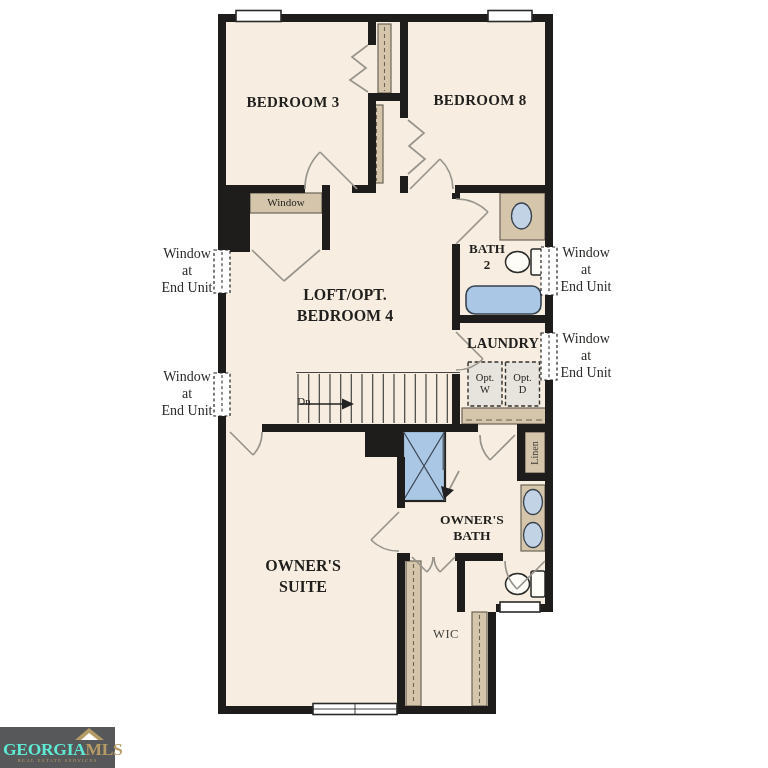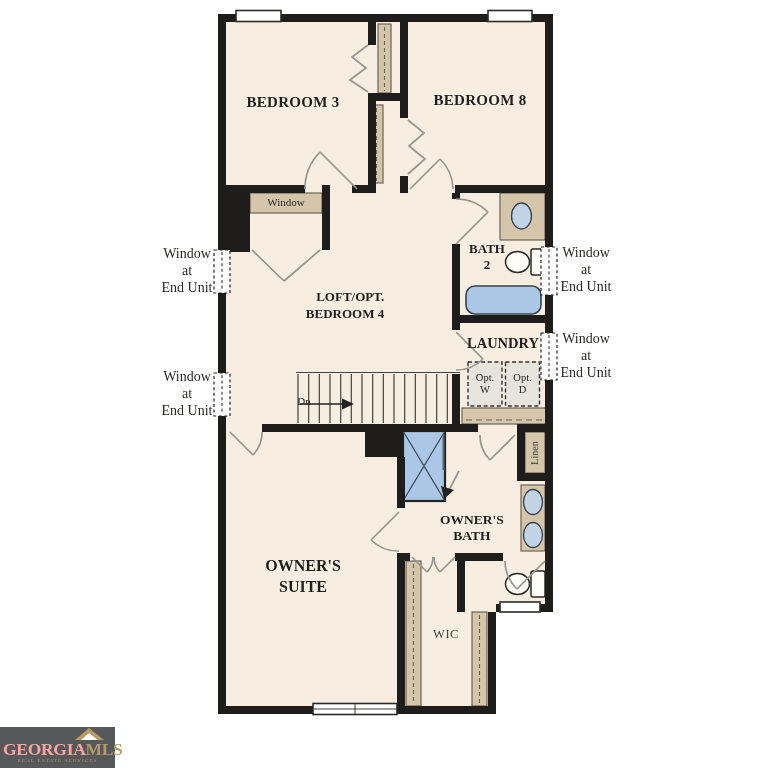--- a/index.html
+++ b/index.html
@@ -29,36 +29,36 @@
   .optbox{fill:#e7e4dd;stroke:#33322f;stroke-width:1.4;stroke-dasharray:4 2.6;}
   .cdash{stroke:var(--tan-border);stroke-width:1.1;stroke-dasharray:6 4;fill:none;}
   .arrow{stroke:#222;stroke-width:1.5;fill:none;}
   .arrowhead{fill:#222;stroke:none;}
   .shline{stroke:#5a6573;stroke-width:2;fill:none;}
 
   .lbl{position:absolute;transform:translate(-50%,-50%);white-space:pre-line;text-align:center;
        color:var(--text);line-height:1.2;}
   .b{font-weight:bold;}
   .room-lg{font-size:15px;letter-spacing:0.3px;white-space:nowrap;}
-  .loft{font-size:13px;white-space:pre-line;line-height:1.3;text-align:right;}
+  .loft{font-size:16px;white-space:pre-line;line-height:1.3;}
   .suite{font-size:16px;line-height:1.3;}
   .obath{font-size:13.5px;line-height:1.2;}
   .bath2{font-size:13px;line-height:1.2;}
   .laundry{font-size:14.5px;white-space:nowrap;}
   .small{font-size:11px;}
   .opt{font-size:10.5px;line-height:1.18;}
   .wic{font-size:12.5px;color:#47453f;letter-spacing:0.5px;}
   .linen{font-size:10px;transform:translate(-50%,-50%) rotate(-90deg);color:#3c3a36;}
   .wnote{font-size:14px;line-height:1.22;color:#2a2927;}
   .dn{font-size:11px;}
   .title{position:absolute;left:222px;top:726px;font-weight:bold;font-size:22px;
          letter-spacing:0.6px;color:#1b1a18;}
   .logo{position:absolute;left:0;top:727px;width:115px;height:41px;background:var(--logo-bg);}
   .logo-brand{position:absolute;left:3px;top:12px;font-size:17.5px;font-weight:600;letter-spacing:-0.3px;}
-  .lg-white{color:#fca5a5;text-align:center;}
+  .lg-white{color:#5eead4;text-align:center;}
   .lg-gold{color:var(--logo-gold);}
   .logo-tagline{position:absolute;left:0;right:0;top:31px;text-align:center;font-size:5px;
                 letter-spacing:1.2px;color:var(--logo-gold);}
   .roof{position:absolute;right:8px;top:0px;}
 </style>
 </head>
 <body>
 
 <div class="canvas">
 

